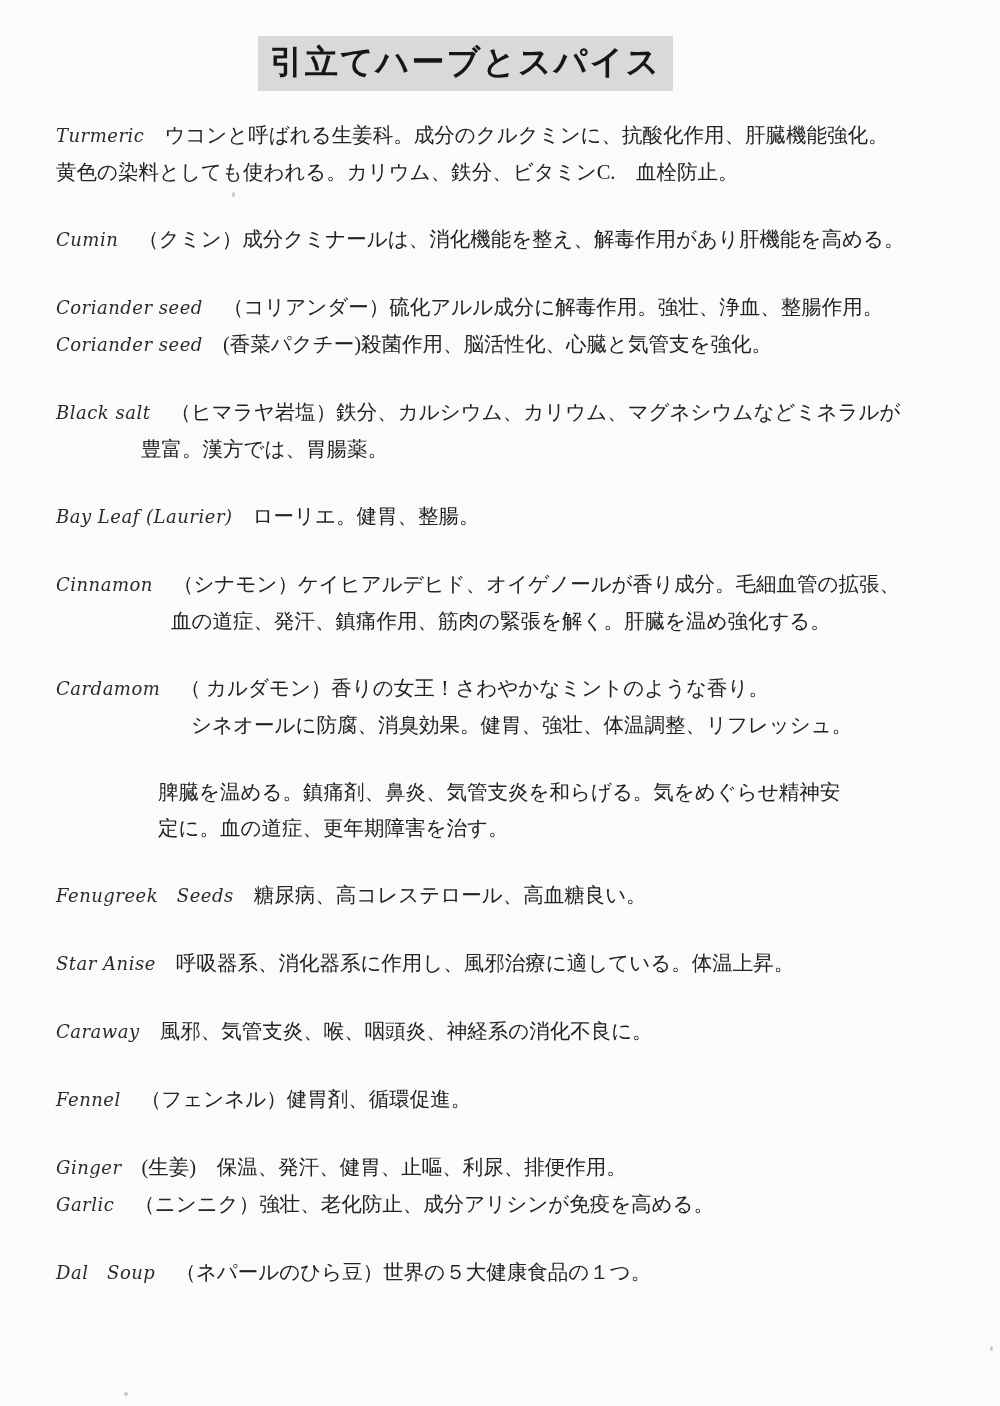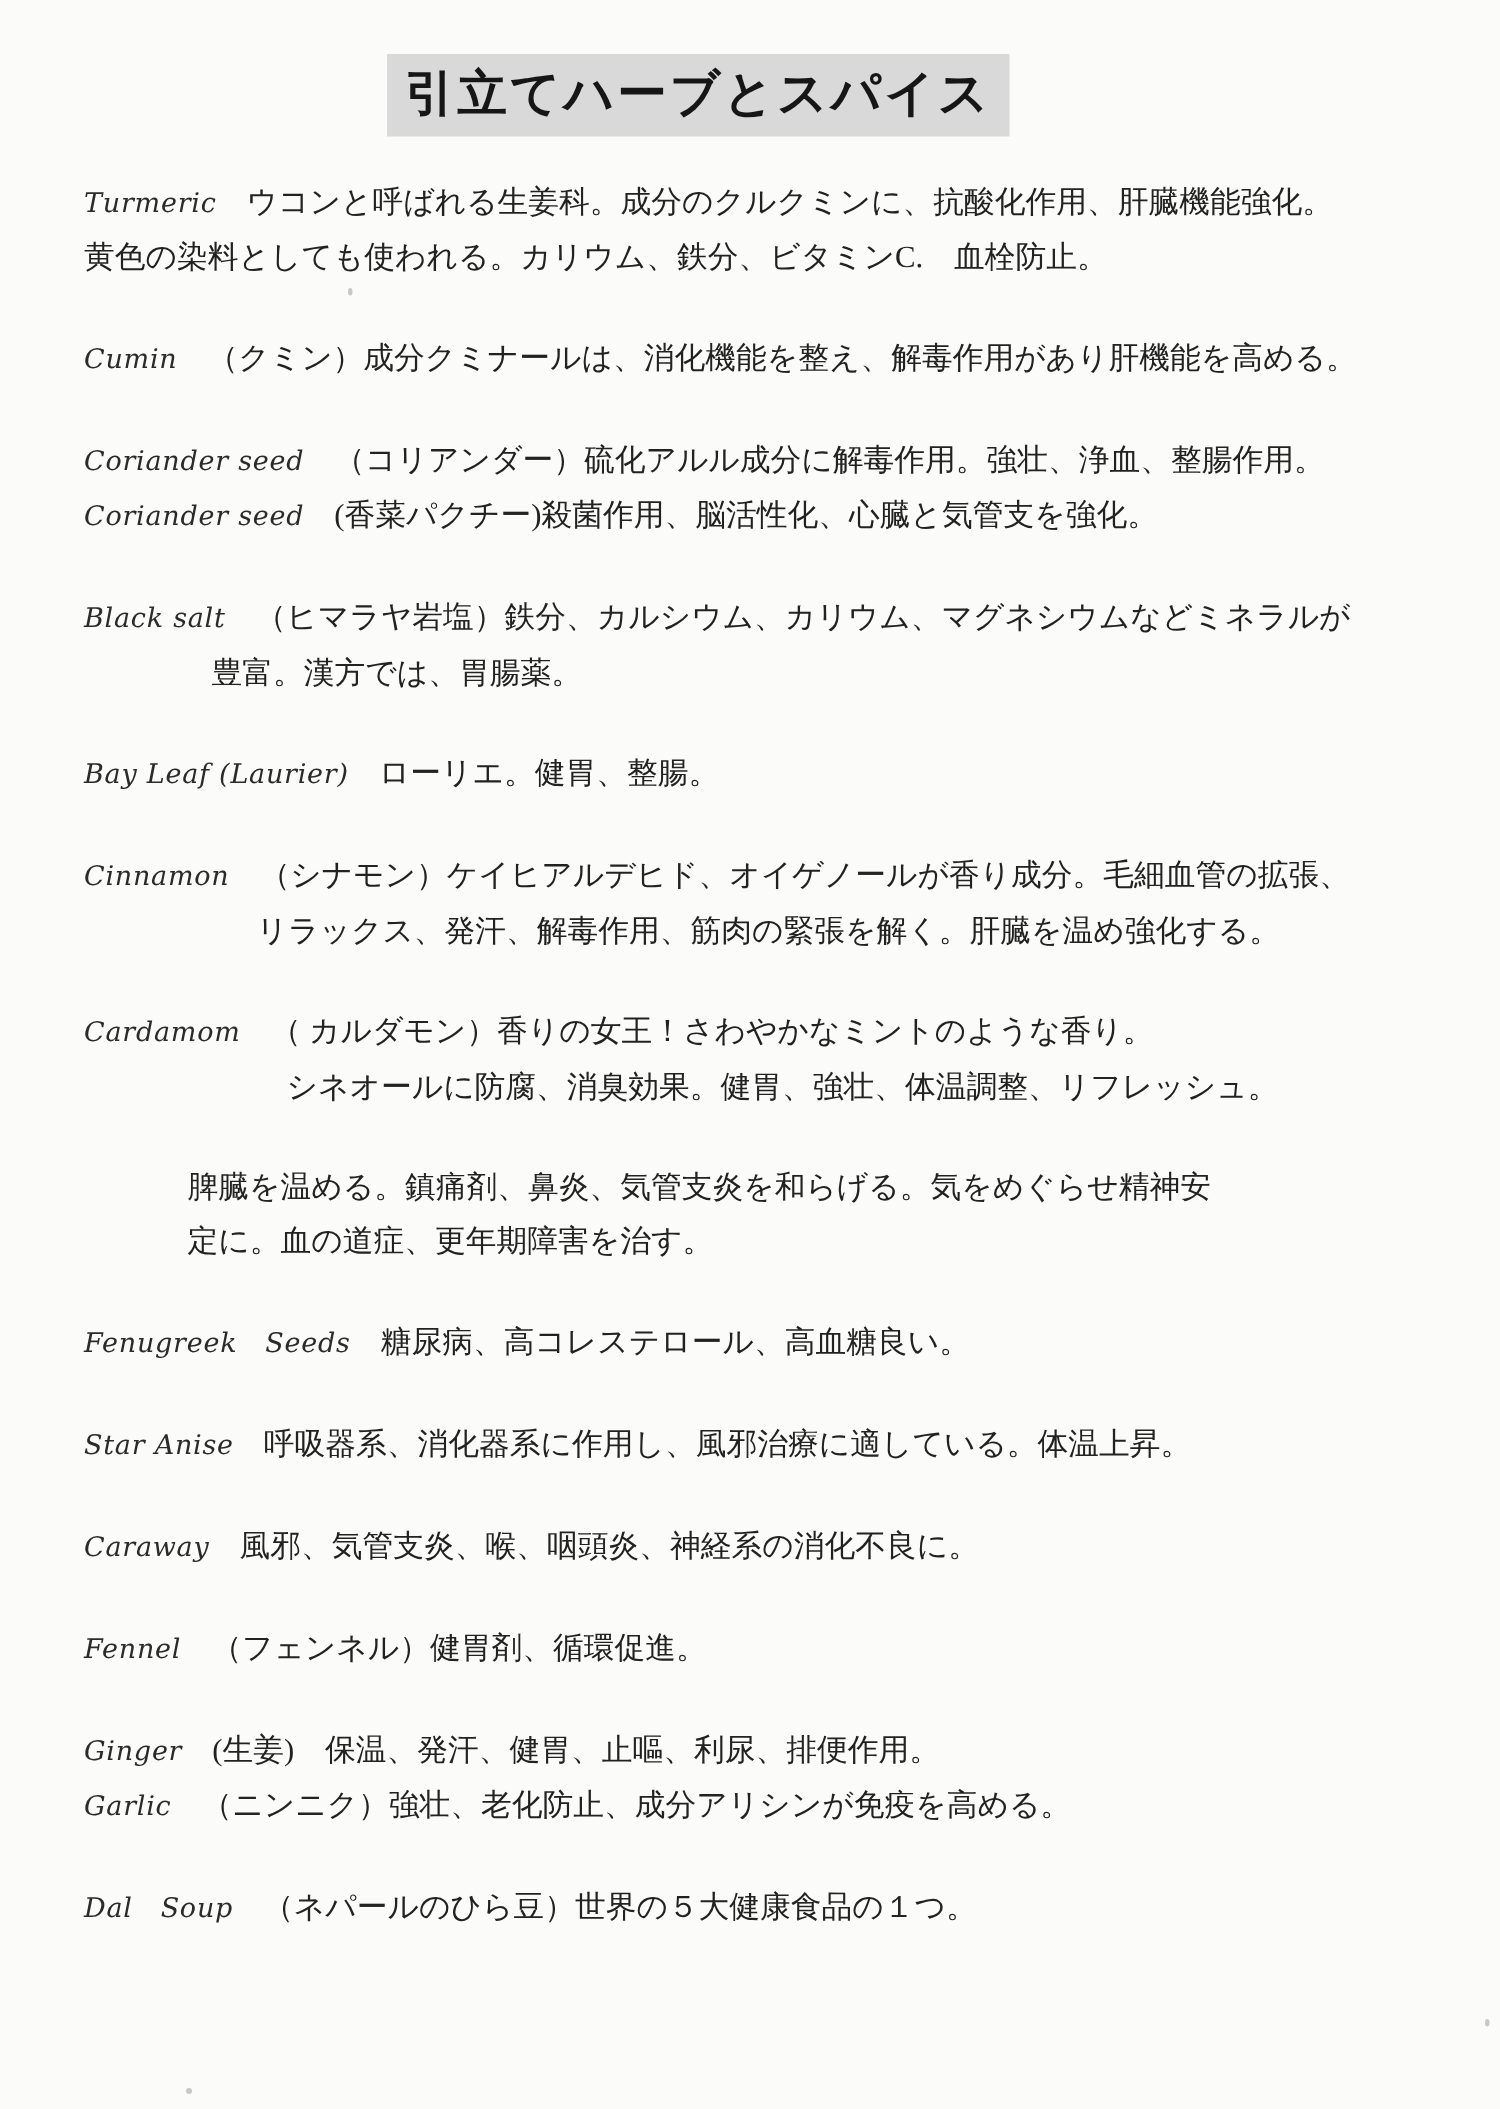--- a/index.html
+++ b/index.html
@@ -47,21 +47,21 @@
     letter-spacing: 0.5px;
     margin-right: 20px;
     white-space: pre;
     color: #2b2b2b;
   }
   .cont { white-space: nowrap; }
   .i85  { margin-left: 85px; }
   .i115 { margin-left: 115px; }
   .i130 { }
   .i135 { margin-left: 135px; }
-  .i165 { margin-left: 69px; font-family: Liberation Serif, serif; }
+  .i165 { margin-left: 102px; font-family: Liberation Serif, serif; }
   .speck {
     position: absolute;
     background: #8a8a8a;
     border-radius: 50%;
     opacity: 0.45;
   }
 </style>
 </head>
 <body>
 
@@ -111,21 +111,21 @@
     <div class="line">
       <span class="label">Bay Leaf (Laurier)</span><span class="jp">ローリエ。健胃、整腸。</span>
     </div>
   </div>
 
   <div class="entry">
     <div class="line">
       <span class="label">Cinnamon</span><span class="jp">（シナモン）ケイヒアルデヒド、オイゲノールが香り成分。毛細血管の拡張、</span>
     </div>
     <div class="line cont i115">
-      <span class="jp">リラックス、発汗、解毒作用、筋肉の緊張を解く。肝臓を温め強化する。</span>
+      <span class="jp">血の道症、発汗、鎮痛作用、筋肉の緊張を解く。肝臓を温め強化する。</span>
     </div>
   </div>
 
   <div class="entry">
     <div class="line">
       <span class="label">Cardamom</span><span class="jp">（ カルダモン）香りの女王！さわやかなミントのような香り。</span>
     </div>
     <div class="line cont i135">
       <span class="jp">シネオールに防腐、消臭効果。健胃、強壮、体温調整、リフレッシュ。</span>
     </div>

